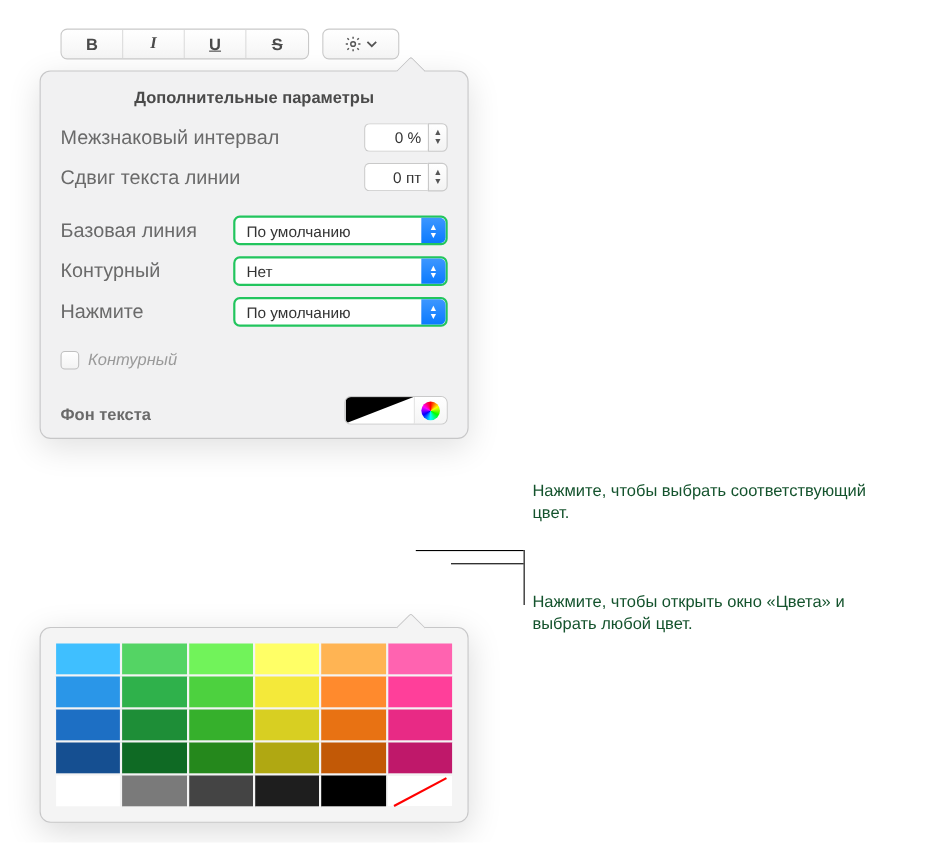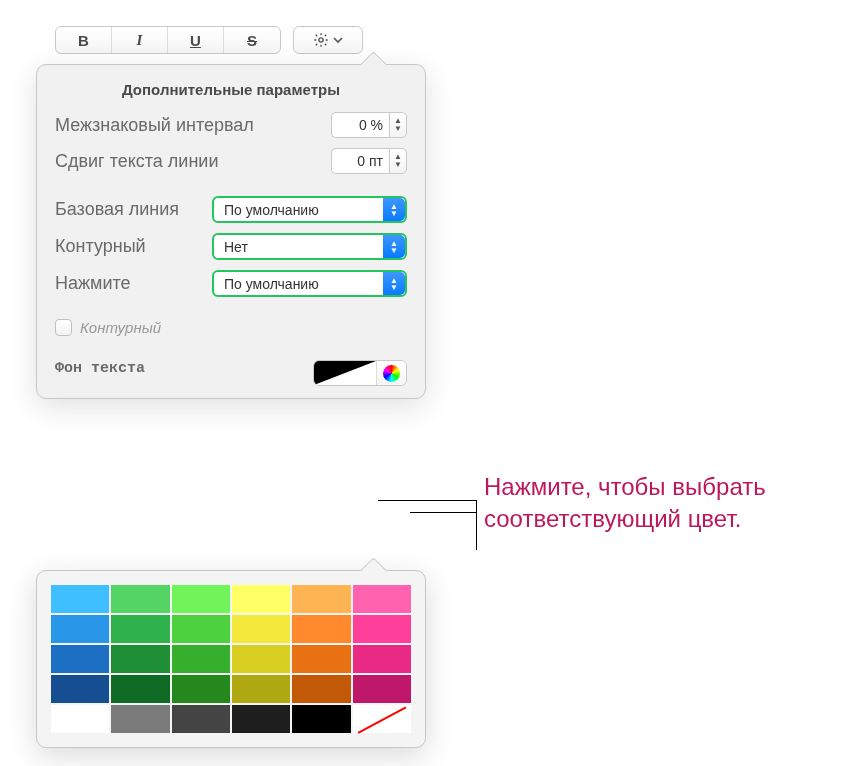--- a/index.html
+++ b/index.html
@@ -177,23 +177,22 @@
     border-radius: 4px;
     background: linear-gradient(#ffffff,#f3f3f3);
   }
   .checkrow span {
     color: #9a9a9a;
     font-size: 15px;
   }
   .sectiongap { height: 12px; }
   .bgtext-row {
     display: flex;
-    align-items: flex-start;
+    align-items: flex-end;
     margin-top: 6px;
-    font-family: Liberation Mono, monospace;
   }
   .bgtext-row .lbl {
     color: #6a6a6a;
     font-size: 15px;
     font-weight: 600;
   }
   .colorpick {
     display: flex;
     border: 1px solid #c9c9c9;
     border-radius: 6px;
@@ -270,24 +269,23 @@
     content: "";
     position: absolute;
     left: 2px; right: 2px; top: 50%;
     height: 2px;
     background: red;
     transform: rotate(-28deg);
   }
   
   .callout {
     position: absolute;
-    font-size: 24px;
-    color: #be185d;
+    font-size: 15px;
+    color: #14532d;
     line-height: 1.35;
-    margin-top: 34px;
   }
   .callout-line {
     position: absolute;
     height: 1px;
     background: #000;
   }
 </style>
 </head>
 <body>
 
@@ -380,20 +378,21 @@
         </div>
       </div>
     </div>
   </div>
 
   <div class="callout-line" style="left:378px; top:500px; width:98px;"></div>
   <div class="callout-line" style="left:410px; top:512px; width:66px;"></div>
   <div class="callout-line" style="left:476px; top:500px; width:1px; height:50px; background:#000;"></div>
 
   <div class="callout" style="left:484px; top:437px; width:330px;">Нажмите, чтобы выбрать соответствующий цвет.</div>
+  <div class="callout" style="left:484px; top:538px; width:330px;">Нажмите, чтобы открыть окно «Цвета» и выбрать любой цвет.</div>
 
   <div class="palette-pop">
     <table class="swatch-grid">
       <tbody id="palette-body">
           <tr>
             <td class="swatch" style="background: rgb(63, 191, 255);"></td>
             <td class="swatch" style="background: rgb(84, 212, 100);"></td>
             <td class="swatch" style="background: rgb(113, 243, 90);"></td>
             <td class="swatch" style="background: rgb(255, 255, 102);"></td>
             <td class="swatch" style="background: rgb(255, 180, 83);"></td>

